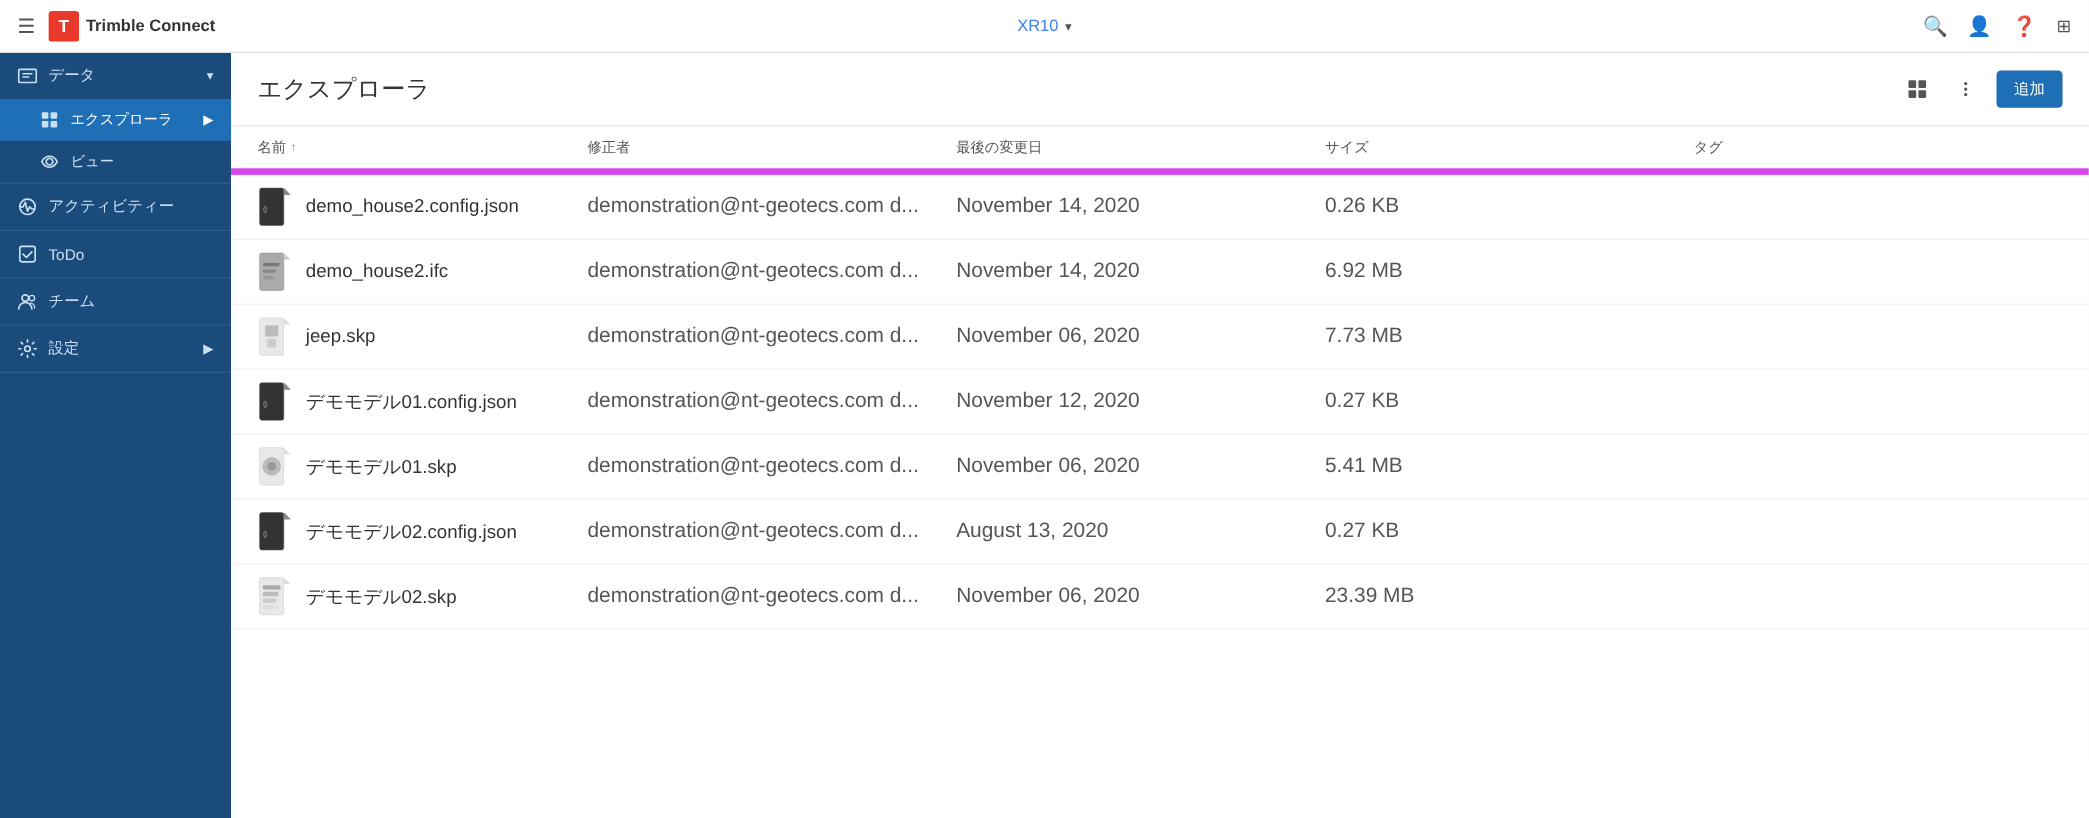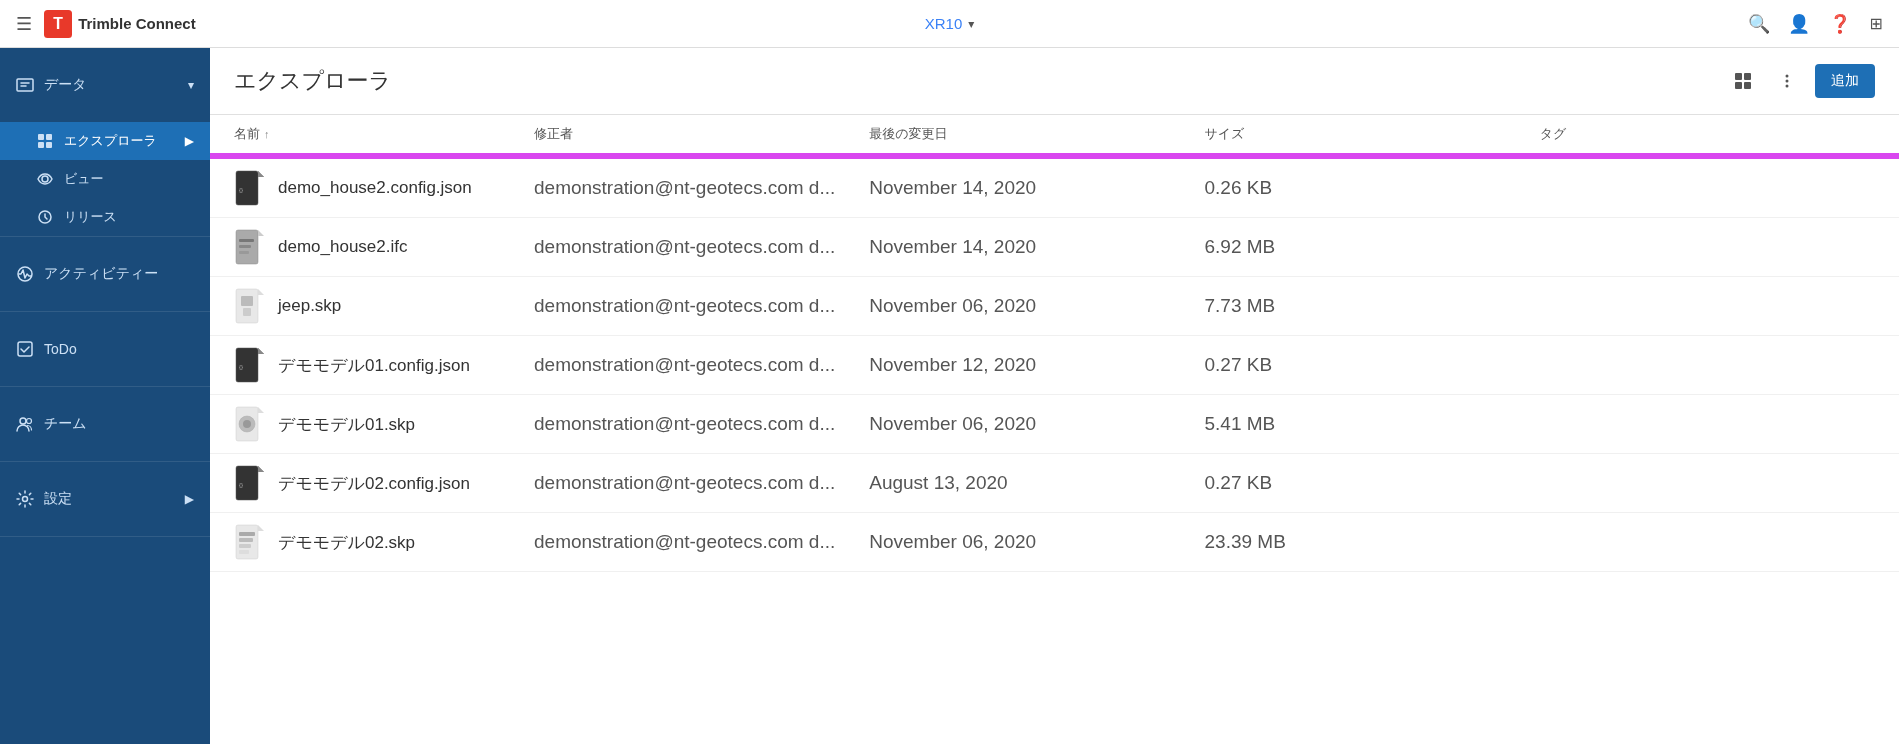--- a/index.html
+++ b/index.html
@@ -79,21 +79,21 @@
       flex-direction: column;
       flex-shrink: 0;
       overflow-y: auto;
     }
     .sidebar-section {
       border-bottom: 1px solid rgba(255,255,255,0.1);
     }
     .sidebar-item {
       display: flex;
       align-items: center;
-      padding: 28px 16px;
+      padding: 12px 16px;
       cursor: pointer;
       gap: 10px;
       font-size: 14px;
       color: #cce0f5;
       position: relative;
     }
     .sidebar-item.parent {
       font-weight: 500;
     }
     .sidebar-item .chevron {
@@ -293,29 +293,20 @@
       <div class="sidebar-sub-item">
         <span class="sidebar-icon">
           <svg width="16" height="16" viewBox="0 0 16 16" fill="none">
               <circle cx="8" cy="8" r="3" stroke="#cce0f5" stroke-width="1.5" fill="none"></circle>
               <path d="M1 8s2.5-5 7-5 7 5 7 5-2.5 5-7 5-7-5-7-5z" stroke="#cce0f5" stroke-width="1.5" fill="none"></path>
             </svg>
         </span>
         <span>ビュー</span>
       </div>
 
-      <div class="sidebar-sub-item">
-        <span class="sidebar-icon">
-          <svg width="16" height="16" viewBox="0 0 16 16" fill="none">
-              <circle cx="8" cy="8" r="6" stroke="#cce0f5" stroke-width="1.5" fill="none"></circle>
-              <path d="M8 5v3l2 2" stroke="#cce0f5" stroke-width="1.5" stroke-linecap="round"></path>
-            </svg>
-        </span>
-        <span>リリース</span>
-      </div>
     </div>
 
     <div class="sidebar-section">
       <div class="sidebar-item">
         <span class="sidebar-icon">
           <svg width="18" height="18" viewBox="0 0 18 18" fill="none">
               <circle cx="9" cy="9" r="7" stroke="#cce0f5" stroke-width="1.5" fill="none"></circle>
               <path d="M3 9h2l2-4 2 8 2-4 2 2h2" stroke="#cce0f5" stroke-width="1.5" stroke-linecap="round" stroke-linejoin="round" fill="none"></path>
             </svg>
         </span>

